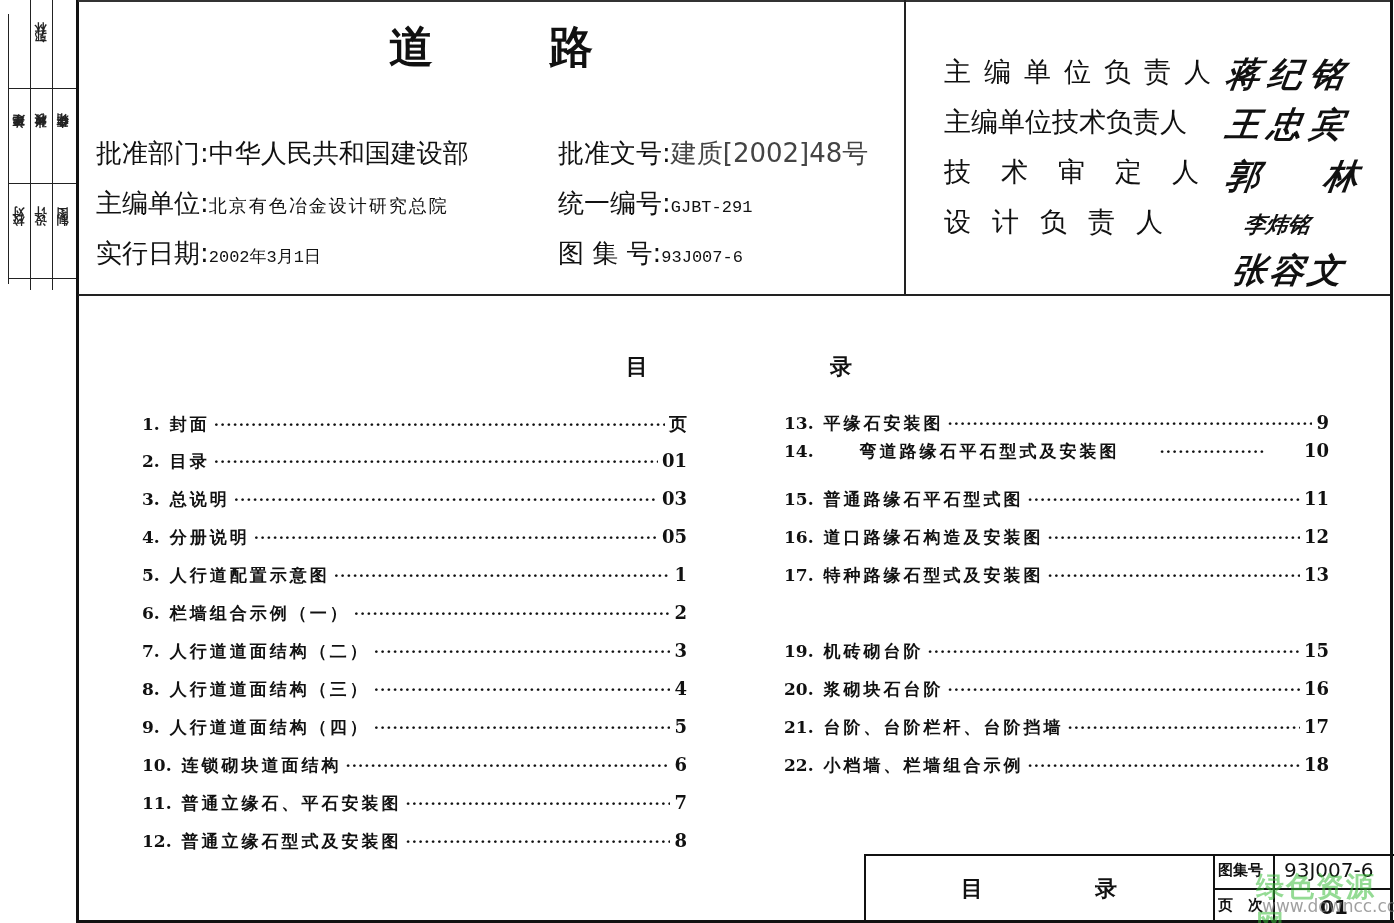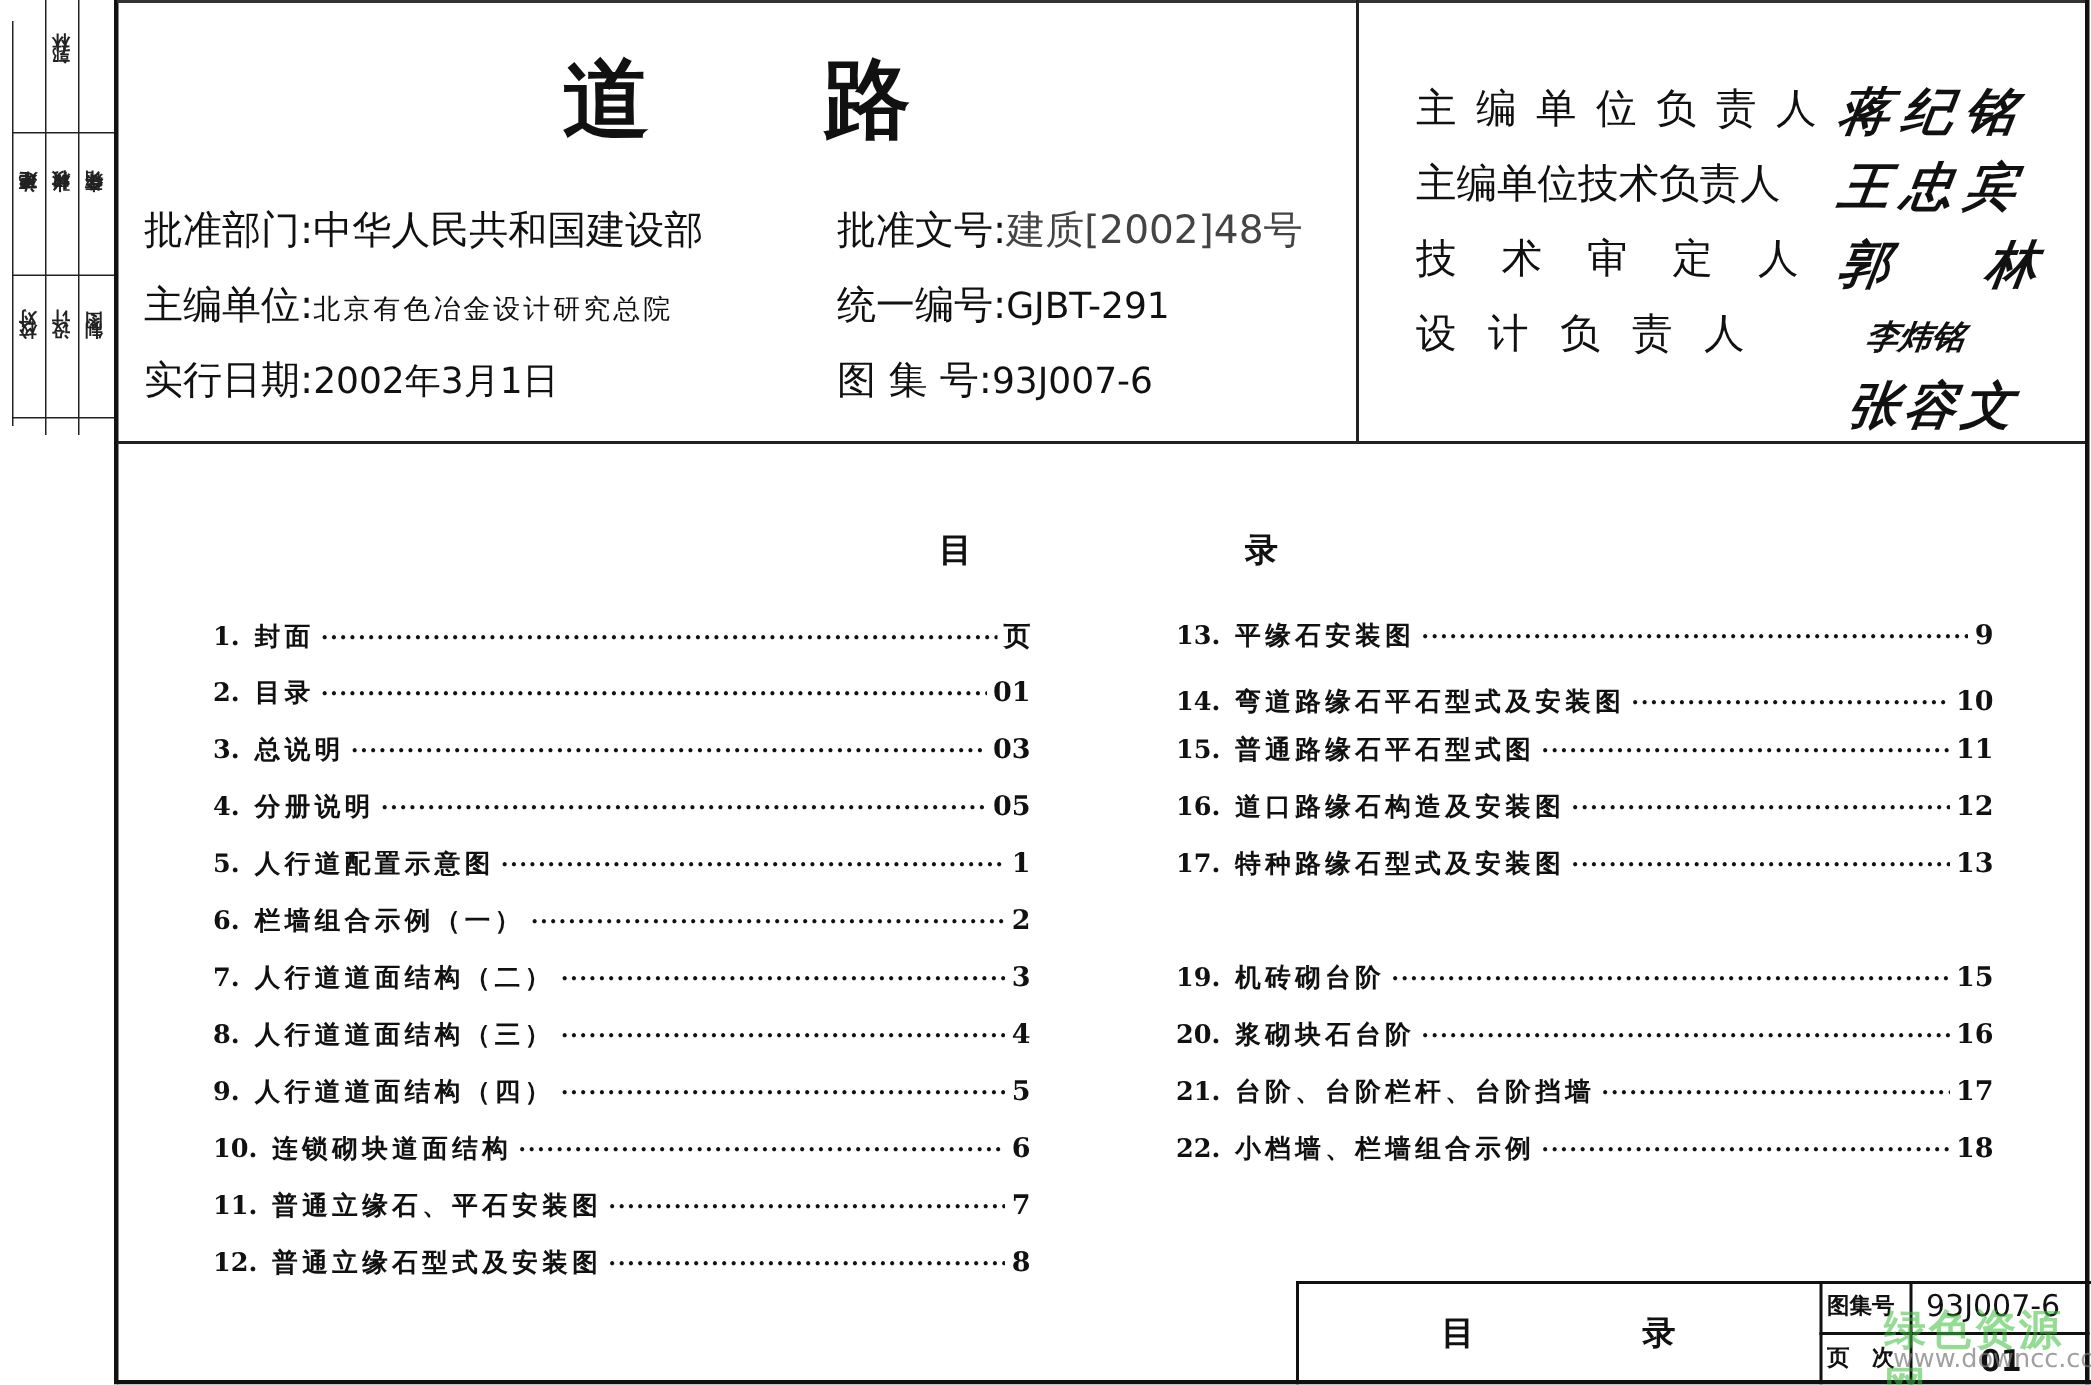--- a/index.html
+++ b/index.html
@@ -16,28 +16,28 @@
                  display:flex; align-items:center; justify-content:center; }
 
   
   .frame-left { left:76px; top:0; width:3px; height:923px; background:#111; }
   .header-box { left:78px; top:0; width:1314px; height:296px;
                 border-bottom:2px solid #222; border-right:2px solid #111; box-sizing:border-box; }
   .header-div { left:904px; top:0; width:2px; height:296px; background:#222; }
   .right-frame { left:1390px; top:0; width:3px; height:923px; background:#111; }
   .top-line { left:78px; top:0; width:1314px; height:2px; background:#333; }
 
-  .title { left:78px; top:28px; width:826px; text-align:center;
-           font-family:"DejaVu Serif", serif; font-weight:bold; font-size:58px; letter-spacing:0; }
+  .title { left:78px; top:18px; width:826px; text-align:center;
+           font-family:"DejaVu Serif", serif; font-weight:bold; font-size:44px; letter-spacing:0; }
   .title span { display:inline-block; margin:0 58px; }
 
   .meta { font-size:26px; color:#111; white-space:nowrap; }
   .meta .lbl { font-family:"DejaVu Sans", sans-serif; }
   .meta .val-sm { font-size:18px; letter-spacing:2px; }
-  .meta .val-md { font-size:24px; }
+  .meta .val-md { font-size:17px;font-family:Liberation Mono, monospace; }
   .meta .val-lt { font-size:26px; color:#444; }
 
   .resp { font-size:27px; color:#111; white-space:nowrap; }
   .sig { font-family:"DejaVu Serif", serif; font-style:italic; font-size:34px; font-weight:bold;
          color:#111; white-space:nowrap; letter-spacing:8px; transform:skewX(-8deg); }
   .sig.small { font-size:22px; letter-spacing:0; }
 
   
   .toc-head { top:352px; font-size:22px; font-weight:bold; }
   .toc { width:545px; }
@@ -205,21 +205,21 @@
     </div>
 </div>
 
 <div class="abs toc" style="left:784px;top:412px;height:380px;">
   <div class="toc-row" style="top:0px;">
       <span class="num">13.</span>
       <span class="txt">平缘石安装图</span>
       <span class="dots"></span>
       <span class="pg">9</span>
     </div>
-  <div class="toc-row" style="top:44px;">
+  <div class="toc-row" style="top:28px;gap:36px;">
       <span class="num">14.</span>
       <span class="txt">弯道路缘石平石型式及安装图</span>
       <span class="dots"></span>
       <span class="pg">10</span>
     </div>
   <div class="toc-row" style="top:76px;">
       <span class="num">15.</span>
       <span class="txt">普通路缘石平石型式图</span>
       <span class="dots"></span>
       <span class="pg">11</span>

